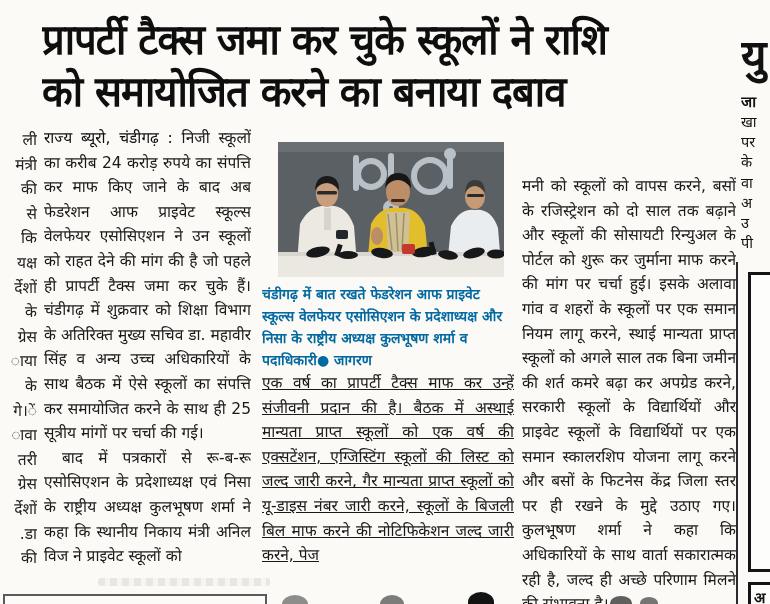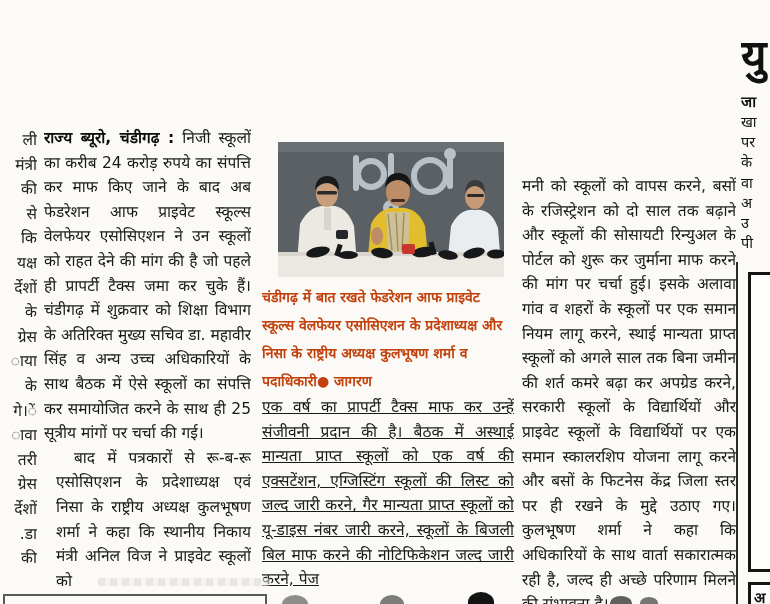--- a/index.html
+++ b/index.html
@@ -17,31 +17,31 @@
     color:#0e0e0e;font-weight:800;overflow:hidden;
   }
   .headline .hl{white-space:nowrap;font-size:40px;line-height:52px;letter-spacing:-1px;transform:scaleY(1.05);transform-origin:top left;}
 
   
   .col{
     position:absolute;top:126px;height:468px;overflow:hidden;
     font-size:15.5px;line-height:24.6px;text-align:justify;color:#191919;
   }
   .col p{margin:0;}
-  .col p.indent{text-indent:18px;margin-left:12px;}
-  .byline{font-weight:700;color:#0d0d0d;}
+  .col p.indent{text-indent:18px;}
+  .byline{font-weight:400;color:#0d0d0d;}
   #col1{left:44px;width:207px;}
   #col2{left:262px;width:252px;}
   #col3{left:522px;width:214px;margin-top:48px;}
 
   
   .photo-wrap{margin:16px 10px 0 16px;width:226px;height:135px;overflow:hidden;background:#5b6064;}
   .caption{
-    margin-top:6px;font-size:14px;line-height:28px;font-weight:700;
-    text-align:left;color:#c2410c;
+    margin-top:6px;font-size:14px;line-height:22px;font-weight:700;
+    text-align:left;color:#0369a1;
   }
   .credit{font-weight:700;}
   .col2-text{margin-top:9px;text-decoration:underline;}
 
   
   .left-strip{
     position:absolute;left:0;top:128px;width:37px;height:462px;overflow:hidden;
     font-size:15.5px;line-height:24.6px;text-align:right;color:#222;
   }
   .left-strip div{white-space:nowrap;direction:rtl;}
@@ -67,20 +67,24 @@
   .head2{left:380px;top:595px;width:24px;height:18px;background:#7c7c7a;}
   .head3{left:468px;top:592px;width:26px;height:20px;background:#131313;}
   .head4{left:610px;top:596px;width:22px;height:14px;background:#5f5f5d;}
   .head5{left:640px;top:597px;width:18px;height:12px;background:#757573;}
 </style>
 </head>
 <body>
 
 <div class="page">
 
+  <div class="headline">
+    <div class="hl">प्रापर्टी टैक्स जमा कर चुके स्कूलों ने राशि</div>
+    <div class="hl">को समायोजित करने का बनाया दबाव</div>
+  </div>
 
   <div class="left-strip">
     <div>ली</div>
     <div>मंत्री</div>
     <div>की</div>
     <div>से</div>
     <div>कि</div>
     <div>यक्ष</div>
     <div>र्देशों</div>
     <div>के</div>

